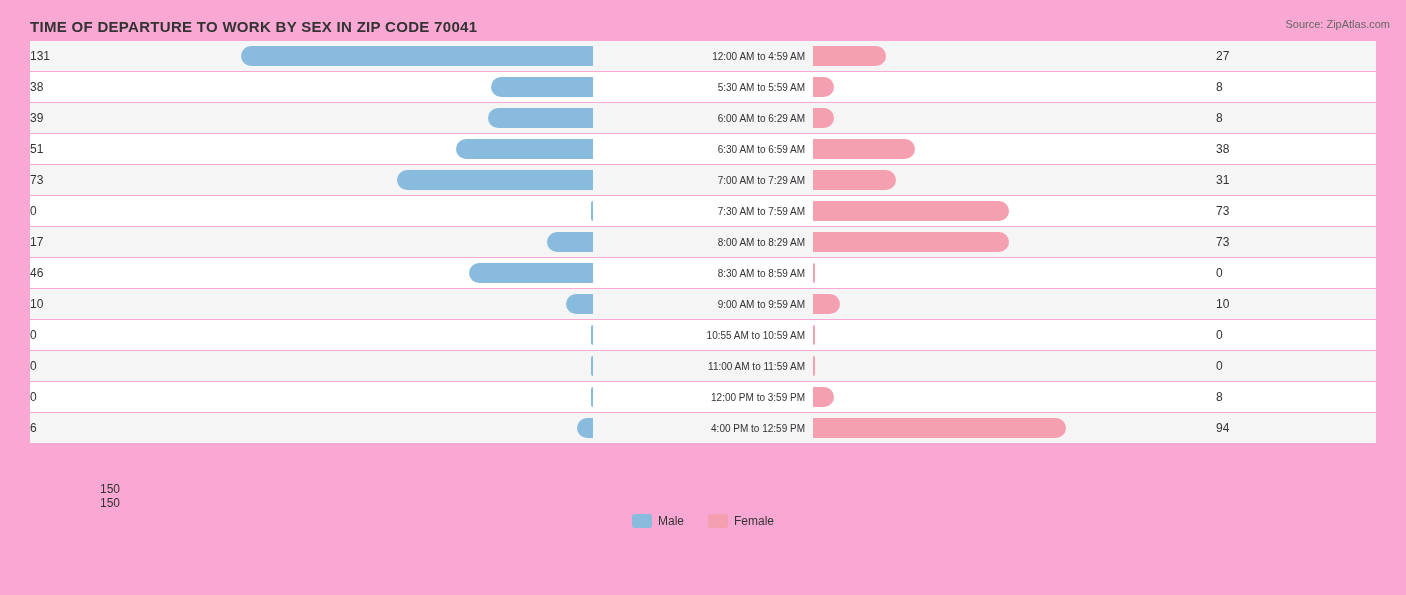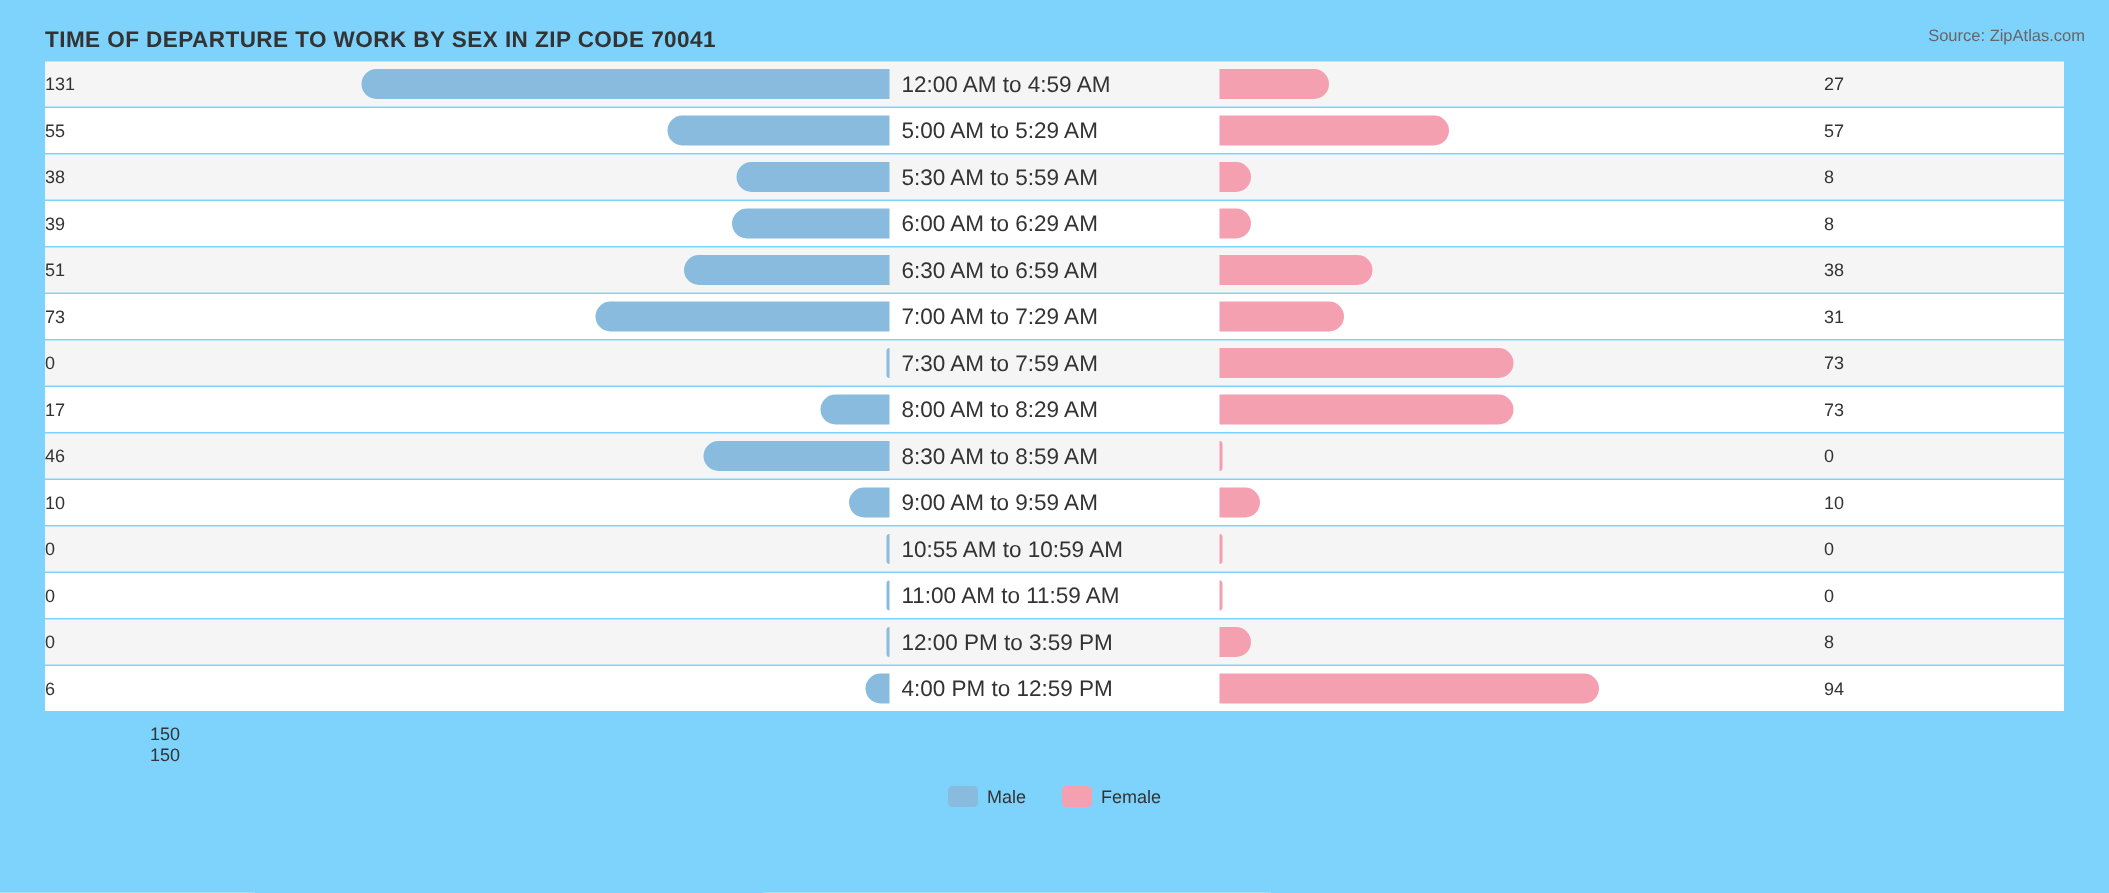--- a/index.html
+++ b/index.html
@@ -8,21 +8,21 @@
       font-family: Arial, sans-serif;
       width: 1406px;
       height: 595px;
       overflow: hidden;
     }
     .chart-container {
       width: 1406px;
       height: 595px;
       padding: 18px 30px 50px 30px;
       position: relative;
-      background: #7dd3fc;
+      background: #f9a8d4;
     }
     .chart-title {
       font-size: 15px;
       font-weight: bold;
       color: #333;
       margin-bottom: 6px;
       text-transform: uppercase;
       letter-spacing: 0.3px;
     }
     .source-text {
@@ -56,22 +56,22 @@
     }
     .label-area {
       width: 160px;
       font-size: 12px;
       color: #333;
       position: relative;
       flex-shrink: 0;
     }
     .label-center {
       width: 220px;
-      text-align: left;
-      font-size: 15px;
+      text-align: right;
+      font-size: 10px;
       color: #333;
       flex-shrink: 0;
       padding: 0 8px;
     }
     .right-label {
       width: 160px;
       text-align: left;
       font-size: 12px;
       color: #333;
       flex-shrink: 0;
@@ -127,21 +127,21 @@
       font-size: 12px;
       color: #333;
       width: 160px;
       text-align: center;
     }
     .legend {
       display: flex;
       justify-content: center;
       align-items: center;
       gap: 24px;
-      margin-top: 14px;
+      margin-top: 4px;
     }
     .legend-item {
       display: flex;
       align-items: center;
       gap: 6px;
       font-size: 12px;
       color: #333;
     }
     .legend-box-blue {
       width: 20px;
@@ -169,31 +169,20 @@
     <div class="row">
           <div class="label-area">131</div>
           <div class="bar-left-container">
             <div class="bar-blue" style="width: 87.3333%;"></div>
           </div>
           <div class="label-center">12:00 AM to 4:59 AM</div>
           <div class="bar-right-container">
             <div class="bar-pink" style="width: 18%;"></div>
           </div>
           <div class="right-label">27</div>
-        </div>
-        <div class="row">
-          <div class="label-area">55</div>
-          <div class="bar-left-container">
-            <div class="bar-blue" style="width: 36.6667%;"></div>
-          </div>
-          <div class="label-center">5:00 AM to 5:29 AM</div>
-          <div class="bar-right-container">
-            <div class="bar-pink" style="width: 38%;"></div>
-          </div>
-          <div class="right-label">57</div>
         </div>
         <div class="row">
           <div class="label-area">38</div>
           <div class="bar-left-container">
             <div class="bar-blue" style="width: 25.3333%;"></div>
           </div>
           <div class="label-center">5:30 AM to 5:59 AM</div>
           <div class="bar-right-container">
             <div class="bar-pink" style="width: 5.33333%;"></div>
           </div>

